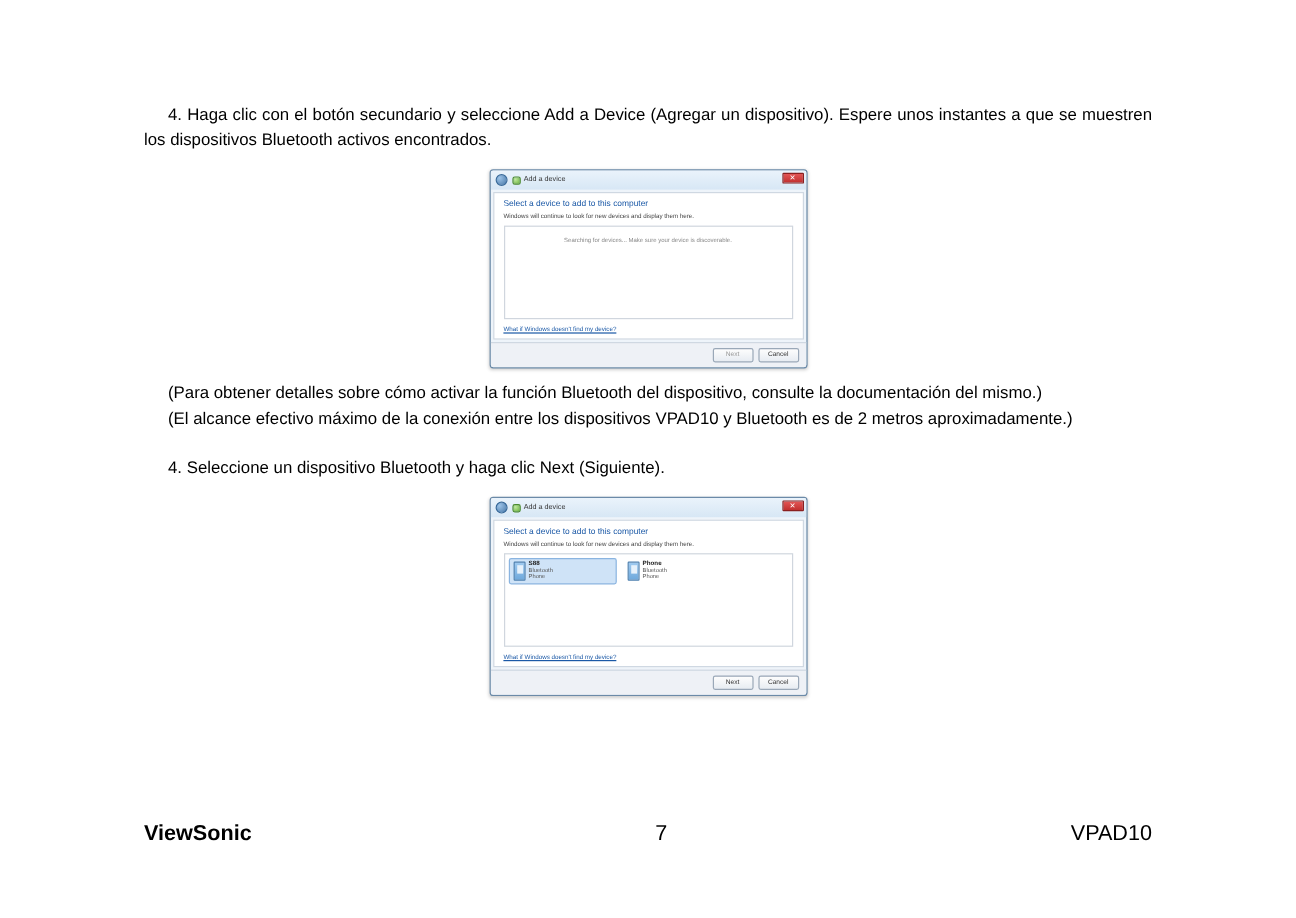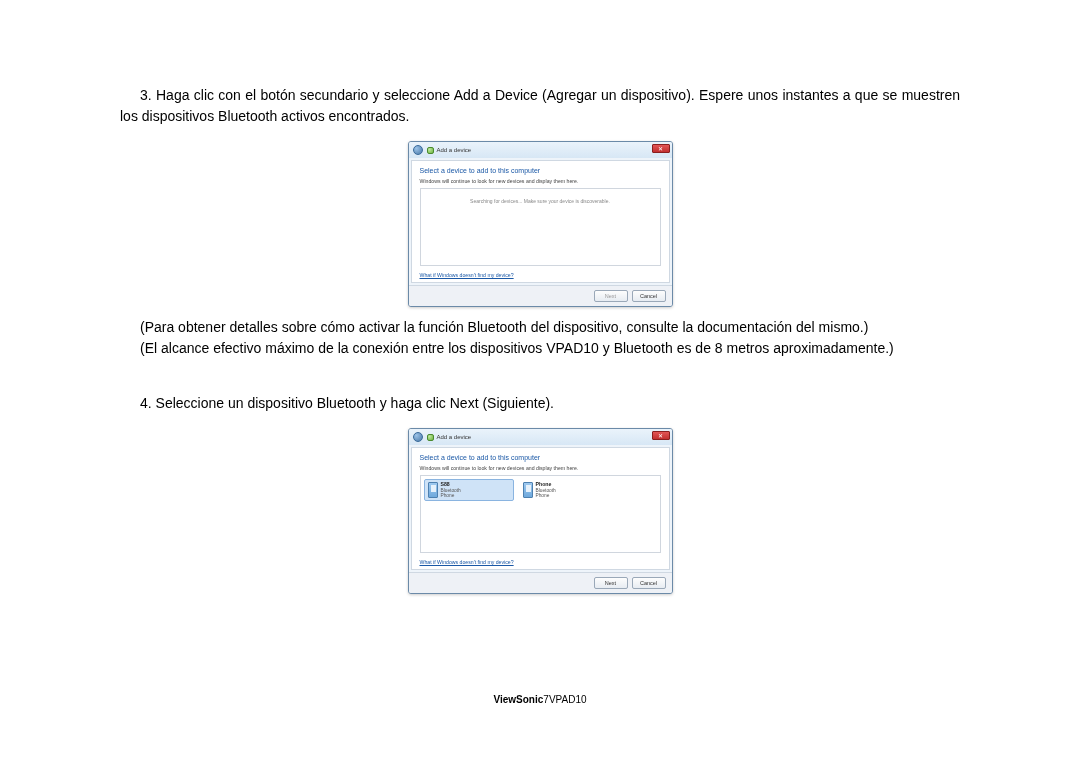--- a/index.html
+++ b/index.html
@@ -134,29 +134,29 @@
     border:1px solid #9aa8b8;
     border-radius:2px;
     font-size:5.5px; color:#333;
     display:flex; align-items:center; justify-content:center;
     padding:0 4px;
   }
   .dlg-btn.disabled { color:#999; }
   .page-footer {
     position:absolute;
     left:120px; right:120px; bottom:60px;
-    display:flex; justify-content:center;
-    font-size:10px;
+    display:flex; justify-content:space-between;
+    font-size:18px;
   }
   .footer-left { font-weight:700; }
 </style>
 </head>
 <body>
 
-<p class="step-text indent">3. Haga clic con el botón secundario y seleccione Add a Device (Agregar un dispositivo). Espere unos instantes a que se muestren los dispositivos Bluetooth activos encontrados.</p>
+<p class="step-text indent">4. Haga clic con el botón secundario y seleccione Add a Device (Agregar un dispositivo). Espere unos instantes a que se muestren los dispositivos Bluetooth activos encontrados.</p>
 
 <div class="dialog-wrap">
   <div class="dialog">
     <div class="dialog-title">
       <span class="back-circle"></span>
       <span class="add-icon"></span>
       <span>Add a device</span>
       <div class="close-group">
         <div class="close-btn">✕</div>
       </div>
@@ -170,23 +170,23 @@
       <div class="dlg-link">What if Windows doesn't find my device?</div>
     </div>
     <div class="dialog-footer">
       <div class="dlg-btn disabled">Next</div>
       <div class="dlg-btn">Cancel</div>
     </div>
   </div>
 </div>
 
 <p class="note-text">(Para obtener detalles sobre cómo activar la función Bluetooth del dispositivo, consulte la documentación del mismo.)</p>
-<p class="note-text" style="text-indent:20px; margin-top:0;">(El alcance efectivo máximo de la conexión entre los dispositivos VPAD10 y Bluetooth es de 8 metros aproximadamente.)</p>
-
-<p class="step-text indent" style="margin-top:34px;">4. Seleccione un dispositivo Bluetooth y haga clic Next (Siguiente).</p>
+<p class="note-text" style="text-indent:20px; margin-top:0;">(El alcance efectivo máximo de la conexión entre los dispositivos VPAD10 y Bluetooth es de 2 metros aproximadamente.)</p>
+
+<p class="step-text indent" style="margin-top:20px;">4. Seleccione un dispositivo Bluetooth y haga clic Next (Siguiente).</p>
 
 <div class="dialog-wrap">
   <div class="dialog">
     <div class="dialog-title">
       <span class="back-circle"></span>
       <span class="add-icon"></span>
       <span>Add a device</span>
       <div class="close-group">
         <div class="close-btn">✕</div>
       </div>

